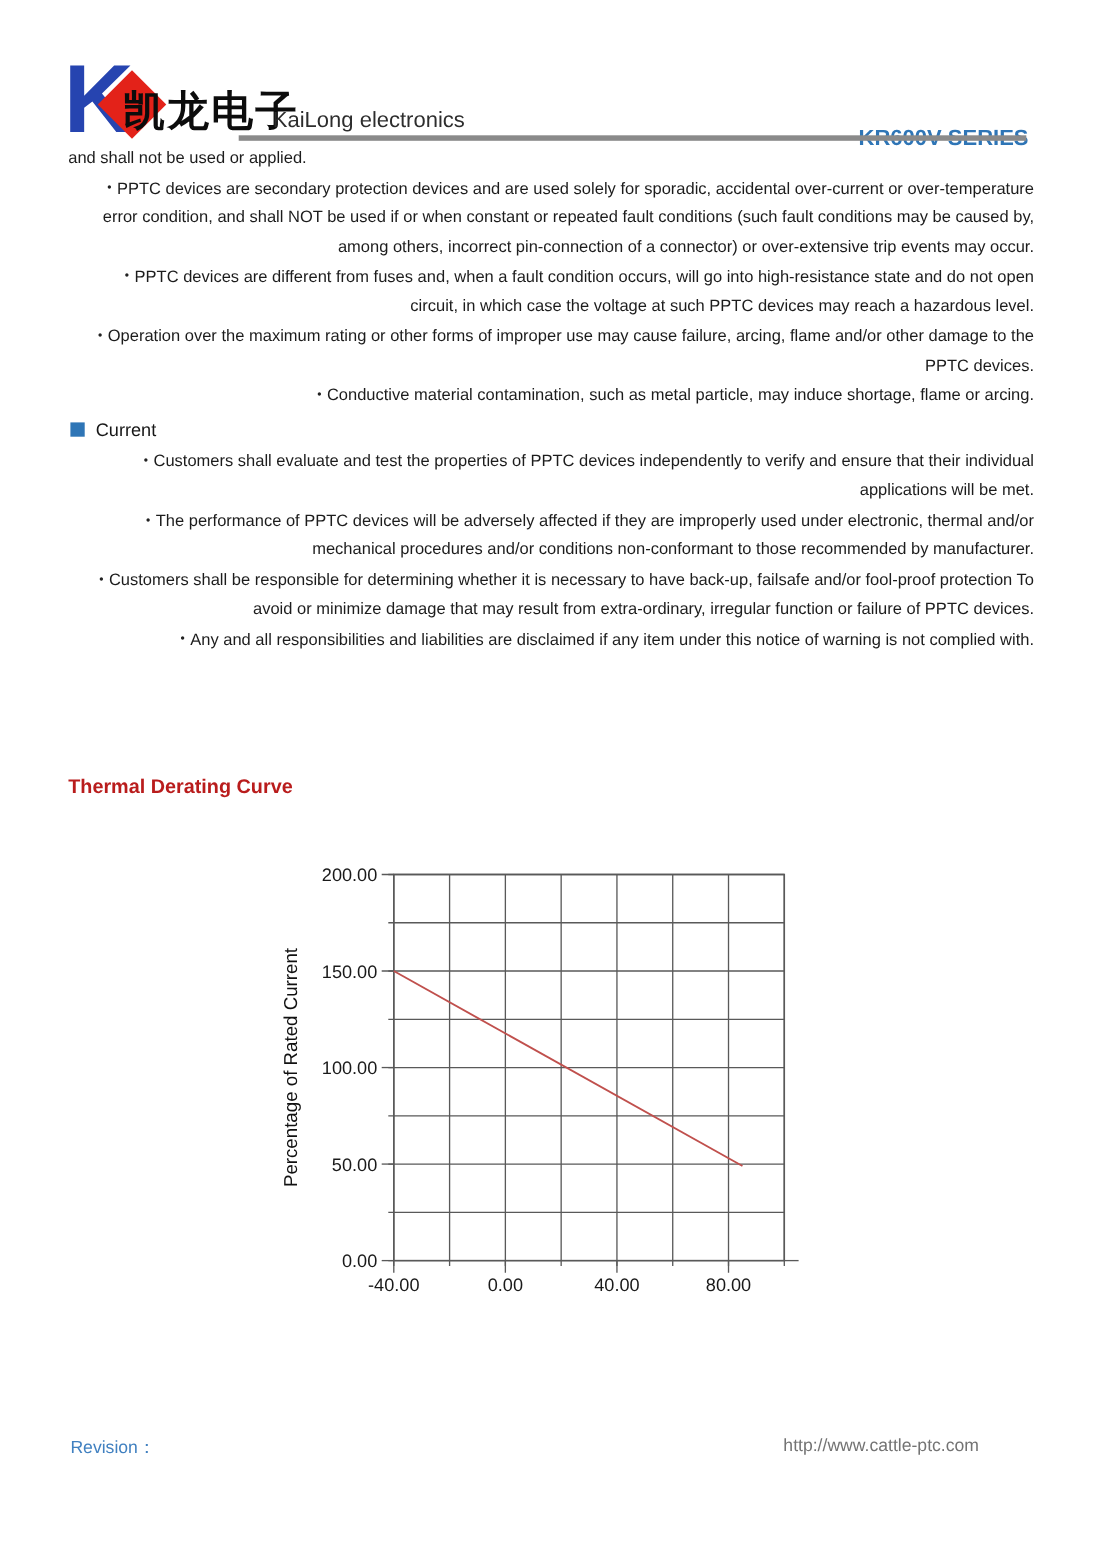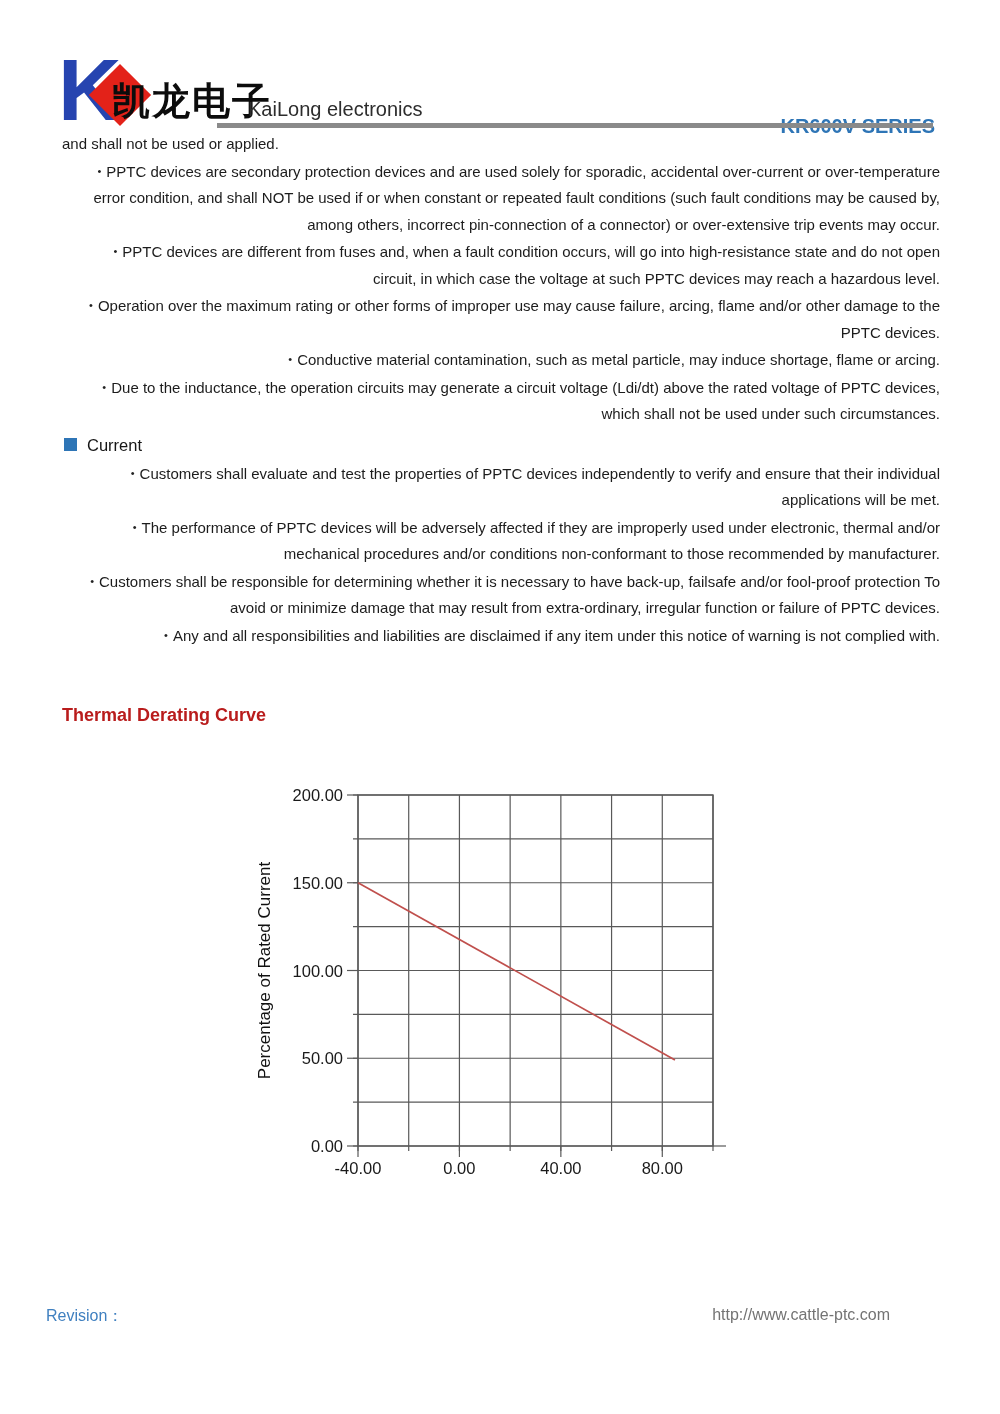--- a/index.html
+++ b/index.html
@@ -54,21 +54,21 @@
   .dot { font-size:11px; vertical-align:2px; margin:0 5px 0 7px; color:#222; }
   
   .chart-title {
     position:absolute; left:62px; top:705px; font-size:18px; font-weight:700;
     color:#b91c1c;
   }
   .chart-wrap { position:absolute; left:250px; top:768px; width:500px; height:430px; }
   .chart-wrap svg text { font-family:"Liberation Sans", sans-serif; }
   
   .footer-rev {
-    position:absolute; left:46px; top:1306px; font-size:16px; color:#4080c0;
+    position:absolute; left:64px; top:1306px; font-size:16px; color:#4080c0;
   }
   .footer-url {
     position:absolute; right:110px; top:1306px; font-size:16px; color:#737373;
     text-decoration:none; cursor:pointer;
   }
 </style>
 </head>
 <body>
 
 <div class="page">
@@ -82,21 +82,20 @@
   <div class="series">KR600V SERIES</div>
   <div class="rule"></div>
 
   <div class="bodytext">
     <p class="intro">and shall not be used or applied.</p>
 
     <p class="bullet"><span class="dot">•</span><span>PPTC devices are secondary protection devices and are used solely for sporadic, accidental over-current or over-temperature error condition, and shall NOT be used if or when constant or repeated fault conditions (such fault conditions may be caused by, among others, incorrect pin-connection of a connector) or over-extensive trip events may occur.</span></p>
     <p class="bullet"><span class="dot">•</span><span>PPTC devices are different from fuses and, when a fault condition occurs, will go into high-resistance state and do not open circuit, in which case the voltage at such PPTC devices may reach a hazardous level.</span></p>
     <p class="bullet"><span class="dot">•</span><span>Operation over the maximum rating or other forms of improper use may cause failure, arcing, flame and/or other damage to the PPTC devices.</span></p>
     <p class="bullet"><span class="dot">•</span><span>Conductive material contamination, such as metal particle, may induce shortage, flame or arcing.</span></p>
-    <p class="bullet"><span class="dot">•</span><span>Due to the inductance, the operation circuits may generate a circuit voltage (Ldi/dt) above the rated voltage of PPTC devices, which shall not be used under such circumstances.</span></p>
 
     <div class="sec-head">
       <span class="sq"></span>
       <span>Current</span>
     </div>
     <p class="bullet"><span class="dot">•</span><span>Customers shall evaluate and test the properties of PPTC devices independently to verify and ensure that their individual applications will be met.</span></p>
     <p class="bullet"><span class="dot">•</span><span>The performance of PPTC devices will be adversely affected if they are improperly used under electronic, thermal and/or mechanical procedures and/or conditions non-conformant to those recommended by manufacturer.</span></p>
     <p class="bullet"><span class="dot">•</span><span>Customers shall be responsible for determining whether it is necessary to have back-up, failsafe and/or fool-proof protection To avoid or minimize damage that may result from extra-ordinary, irregular function or failure of PPTC devices.</span></p>
     <p class="bullet"><span class="dot">•</span><span>Any and all responsibilities and liabilities are disclaimed if any item under this notice of warning is not complied with.</span></p>
   </div>

